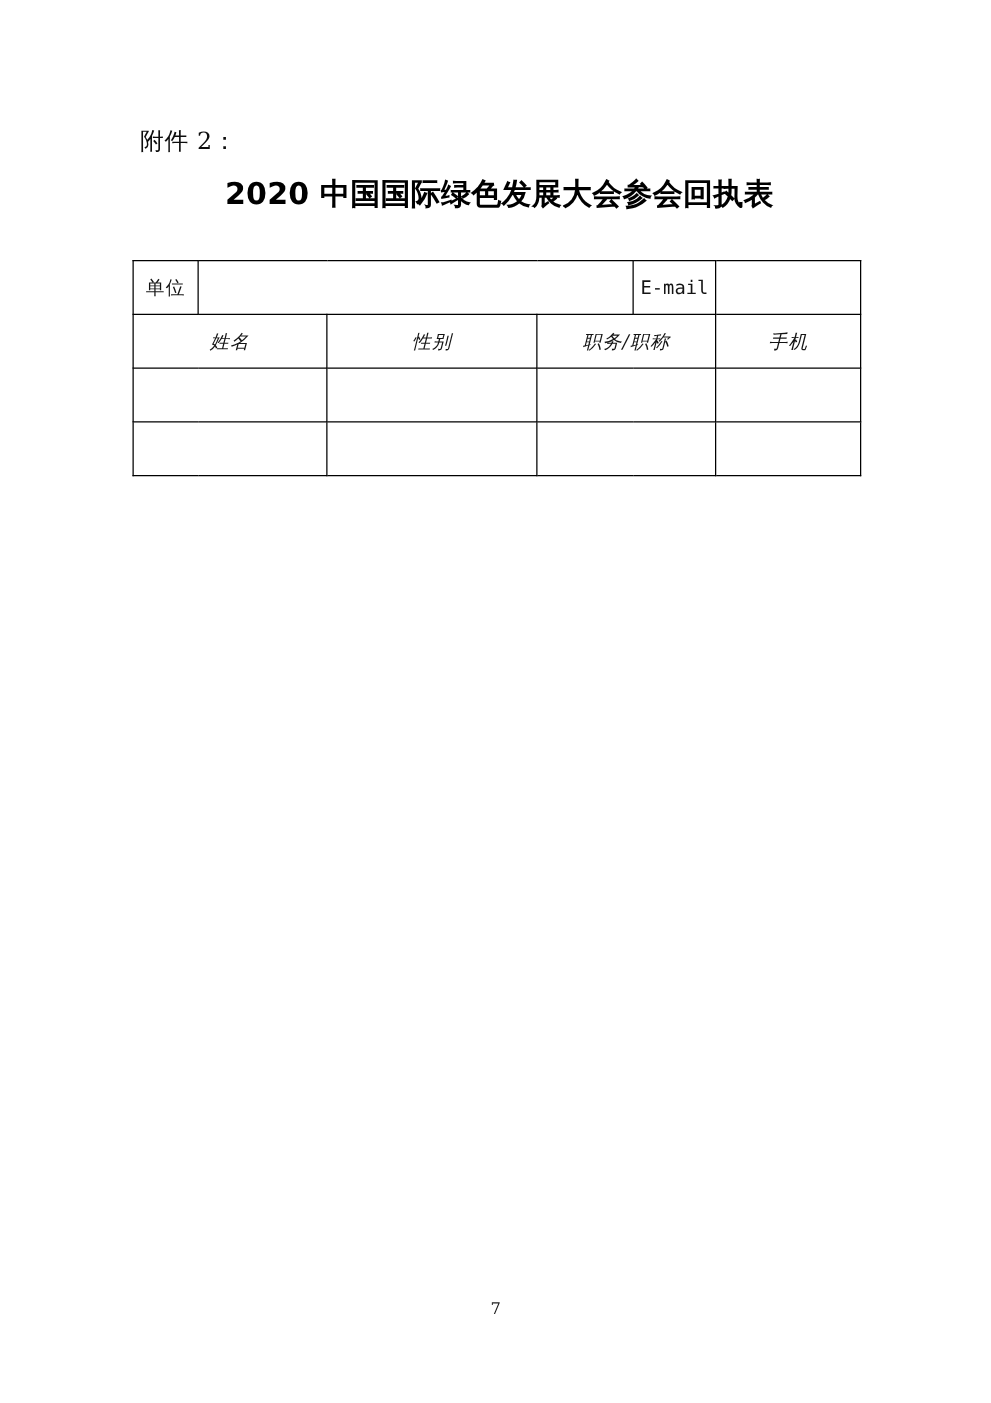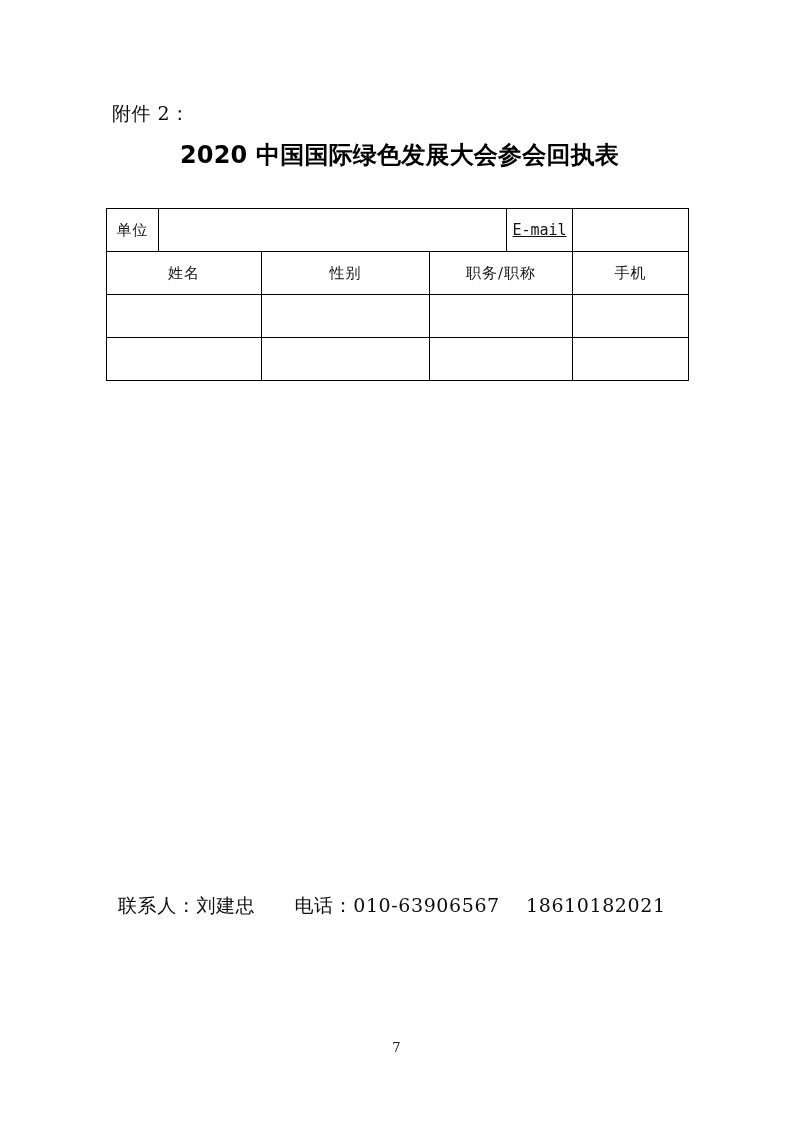--- a/index.html
+++ b/index.html
@@ -74,28 +74,27 @@
   }
   .cell-label {
     font-size: 15px;
     letter-spacing: 1px;
     white-space: pre;
   }
   .cell-label-latin {
     font-family: "DejaVu Sans Mono", "Liberation Mono", monospace;
     font-size: 14px;
     letter-spacing: 0px;
-    text-decoration: underline;
   }
   .cell-blank {
     background: #ffffff;
   }
 
   .row-info   td { height: 42px; }
-  .row-head   td { height: 42px; }
+  .row-head   td { height: 42px; font-style: italic; }
   .row-entry  td { height: 42px; }
   .row-notes  td { height: 344px; }
 
   .notes-label {
     font-size: 15px;
     letter-spacing: 2px;
     line-height: 30px;
     white-space: pre-line;
     position: relative;
     top: -12px;
@@ -173,18 +172,17 @@
         <td class="cell-blank" colspan="2"></td>
         <td class="cell-blank"></td>
         <td class="cell-blank" colspan="2"></td>
         <td class="cell-blank"></td>
       </tr>
 
     </tbody>
   </table>
 
   <div class="footer-block">
-    <span class="footer-line">联系人：刘建忠　　电话：010-63906567　 18610182021</span>
   </div>
 
   <div class="page-number">7</div>
 
 </div>
 
 </body></html>

